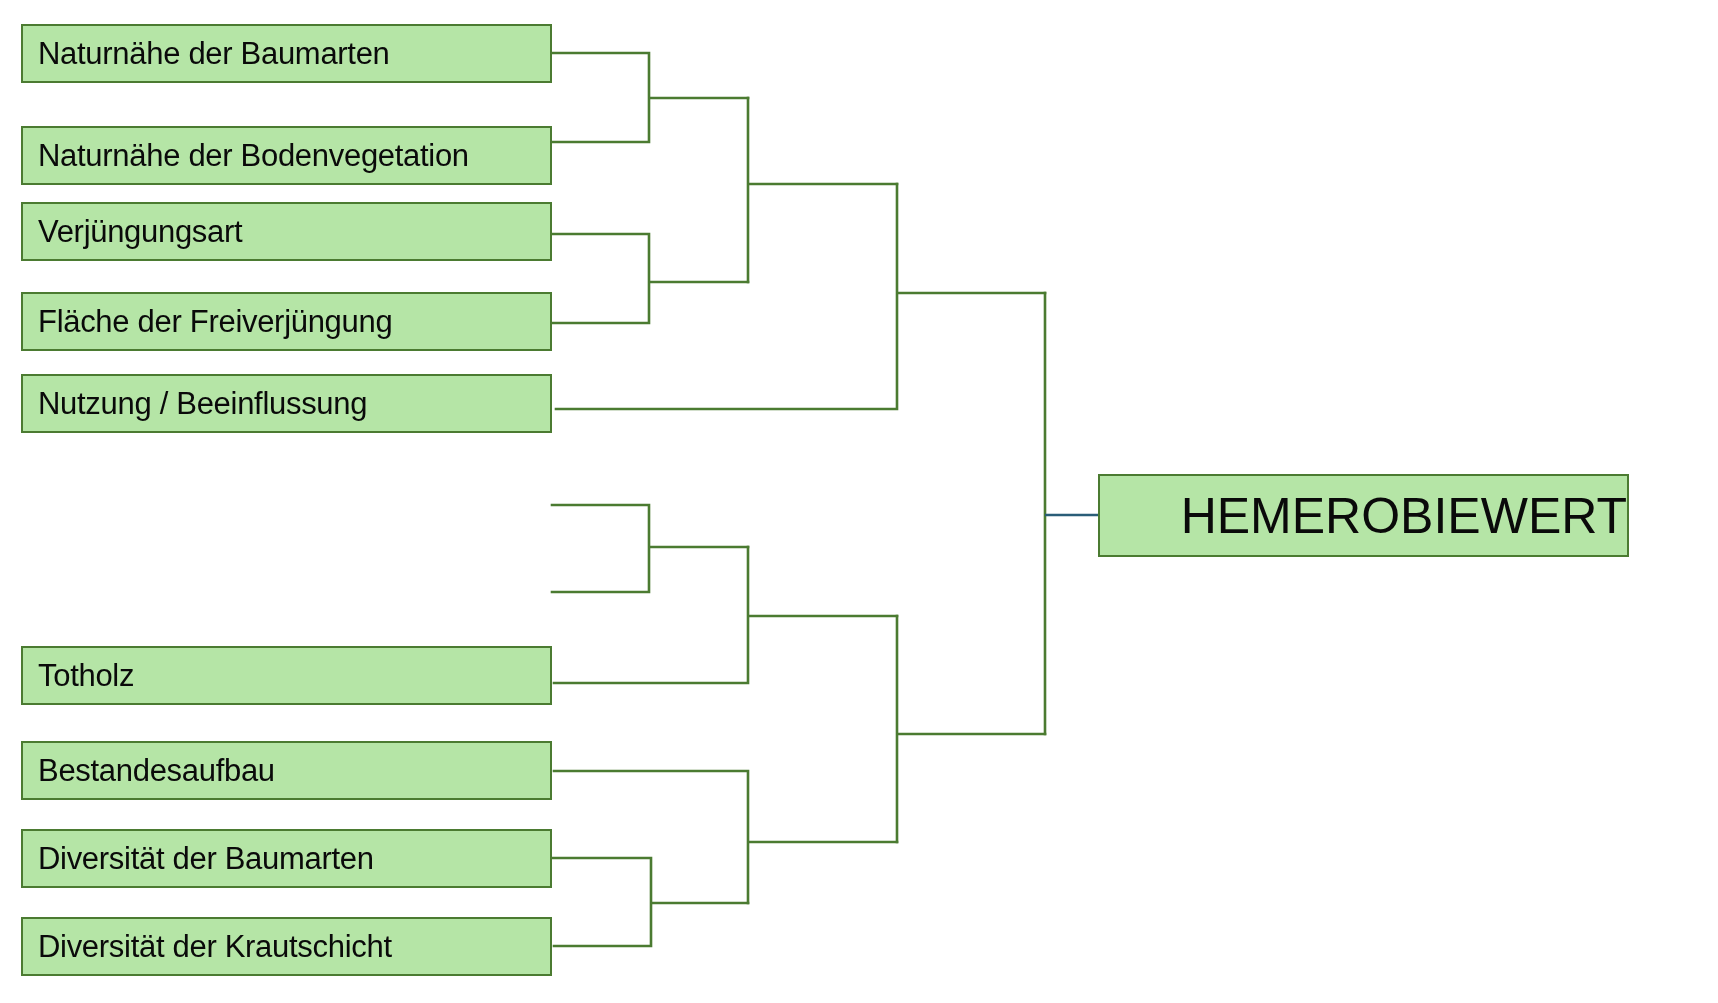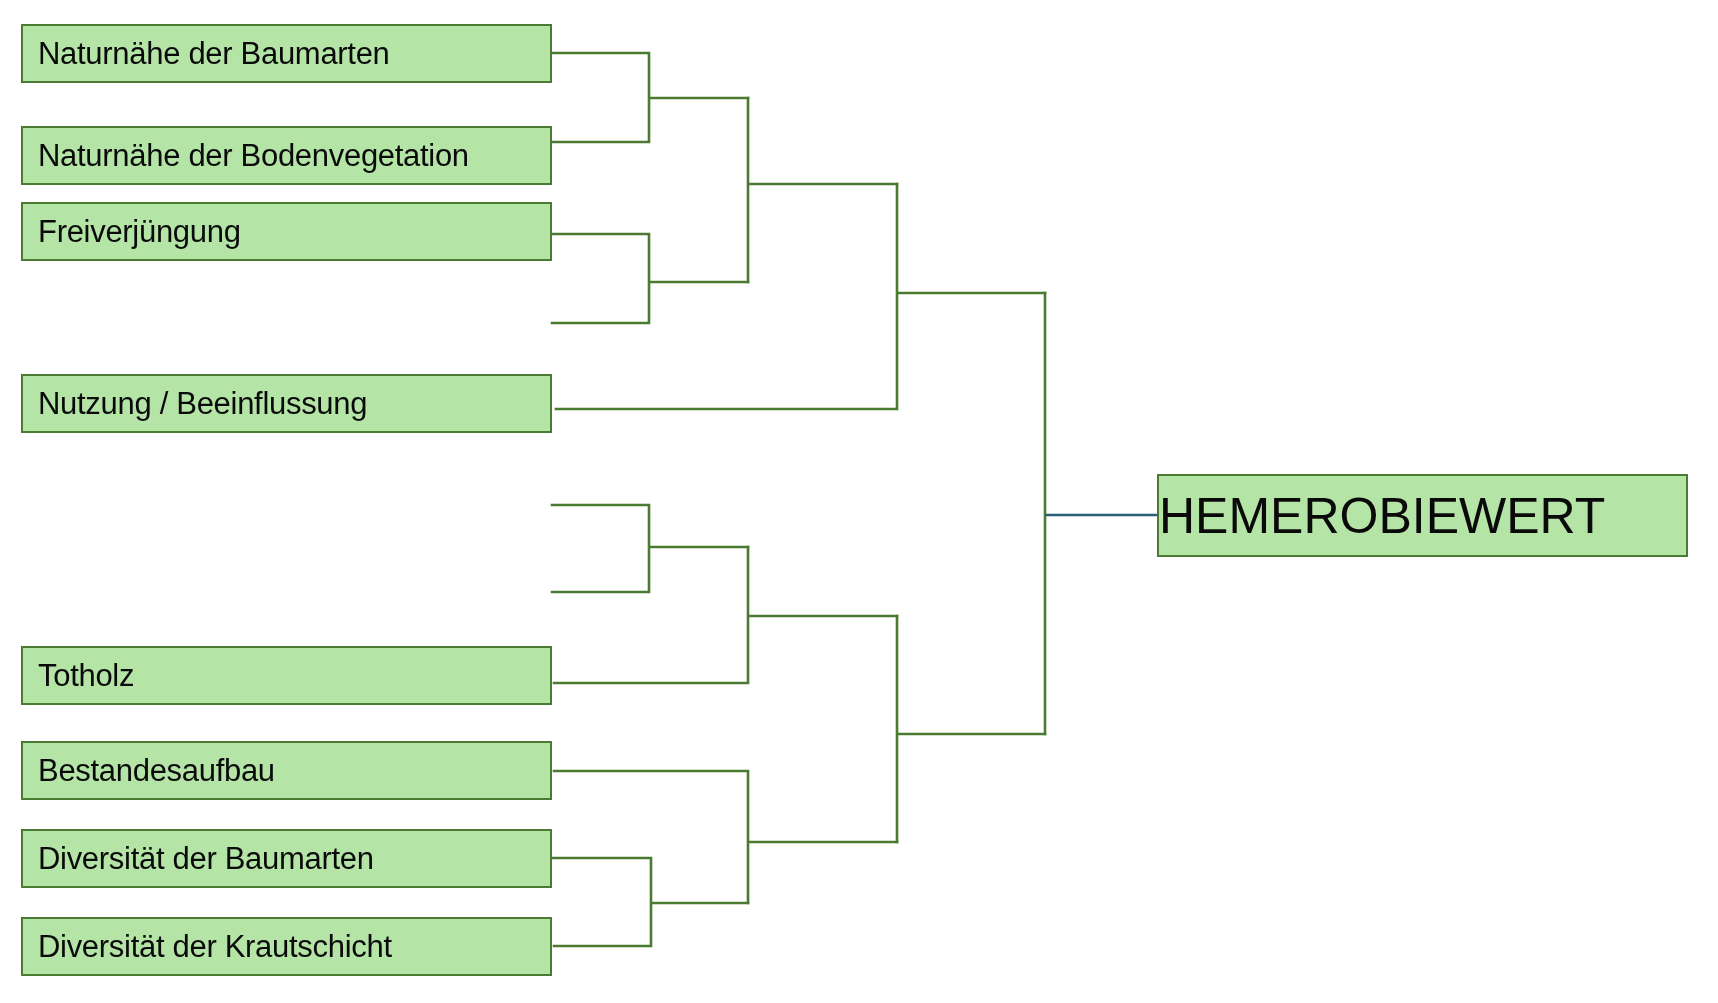--- a/index.html
+++ b/index.html
@@ -7,21 +7,21 @@
   .stage { position: absolute; left: 0; top: 0; width: 1718px; height: 1002px; }
   .box {
     position: absolute;
     box-sizing: border-box;
     background: #b5e5a6;
     border: 2px solid #4b7b31;
     color: #0a0a0a;
     display: flex; align-items: center;
   }
   .factor { left: 21px; width: 531px; height: 59px; padding-left: 15px; font-size: 31px; letter-spacing: -0.3px; white-space: nowrap; }
-  .result { left: 1157px; top: 474px; width: 531px; height: 83px; justify-content: flex-start; font-size: 50px; letter-spacing: 0px; white-space: nowrap; }
+  .result { left: 1098px; top: 474px; width: 531px; height: 83px; justify-content: flex-end; font-size: 50px; letter-spacing: 0px; white-space: nowrap; }
   svg.lines { position: absolute; left: 0; top: 0; }
 </style>
 </head>
 <body>
 
 <div class="stage">
 
   <svg class="lines" width="1718" height="1003">
     <g stroke="#4b7b31" stroke-width="2.6" fill="none" stroke-linecap="square">
 
@@ -48,21 +48,24 @@
     <path d="M1045 515 H1157" stroke="#2a5d78" stroke-width="2.6" fill="none"></path>
   </svg>
 
   <div class="box factor" style="top:24px">
       <span>Naturnähe der Baumarten</span>
     </div>
   <div class="box factor" style="top:126px">
       <span>Naturnähe der Bodenvegetation</span>
     </div>
   <div class="box factor" style="top:202px">
-      <span>Freiverjüngung</span>
+      <span>Verjüngungsart</span>
+    </div>
+  <div class="box factor" style="top:292px">
+      <span>Fläche der Freiverjüngung</span>
     </div>
   <div class="box factor" style="top:374px">
       <span>Nutzung / Beeinflussung</span>
     </div>
   <div class="box factor" style="top:646px">
       <span>Totholz</span>
     </div>
   <div class="box factor" style="top:829px">
       <span>Diversität der Baumarten</span>
     </div>

